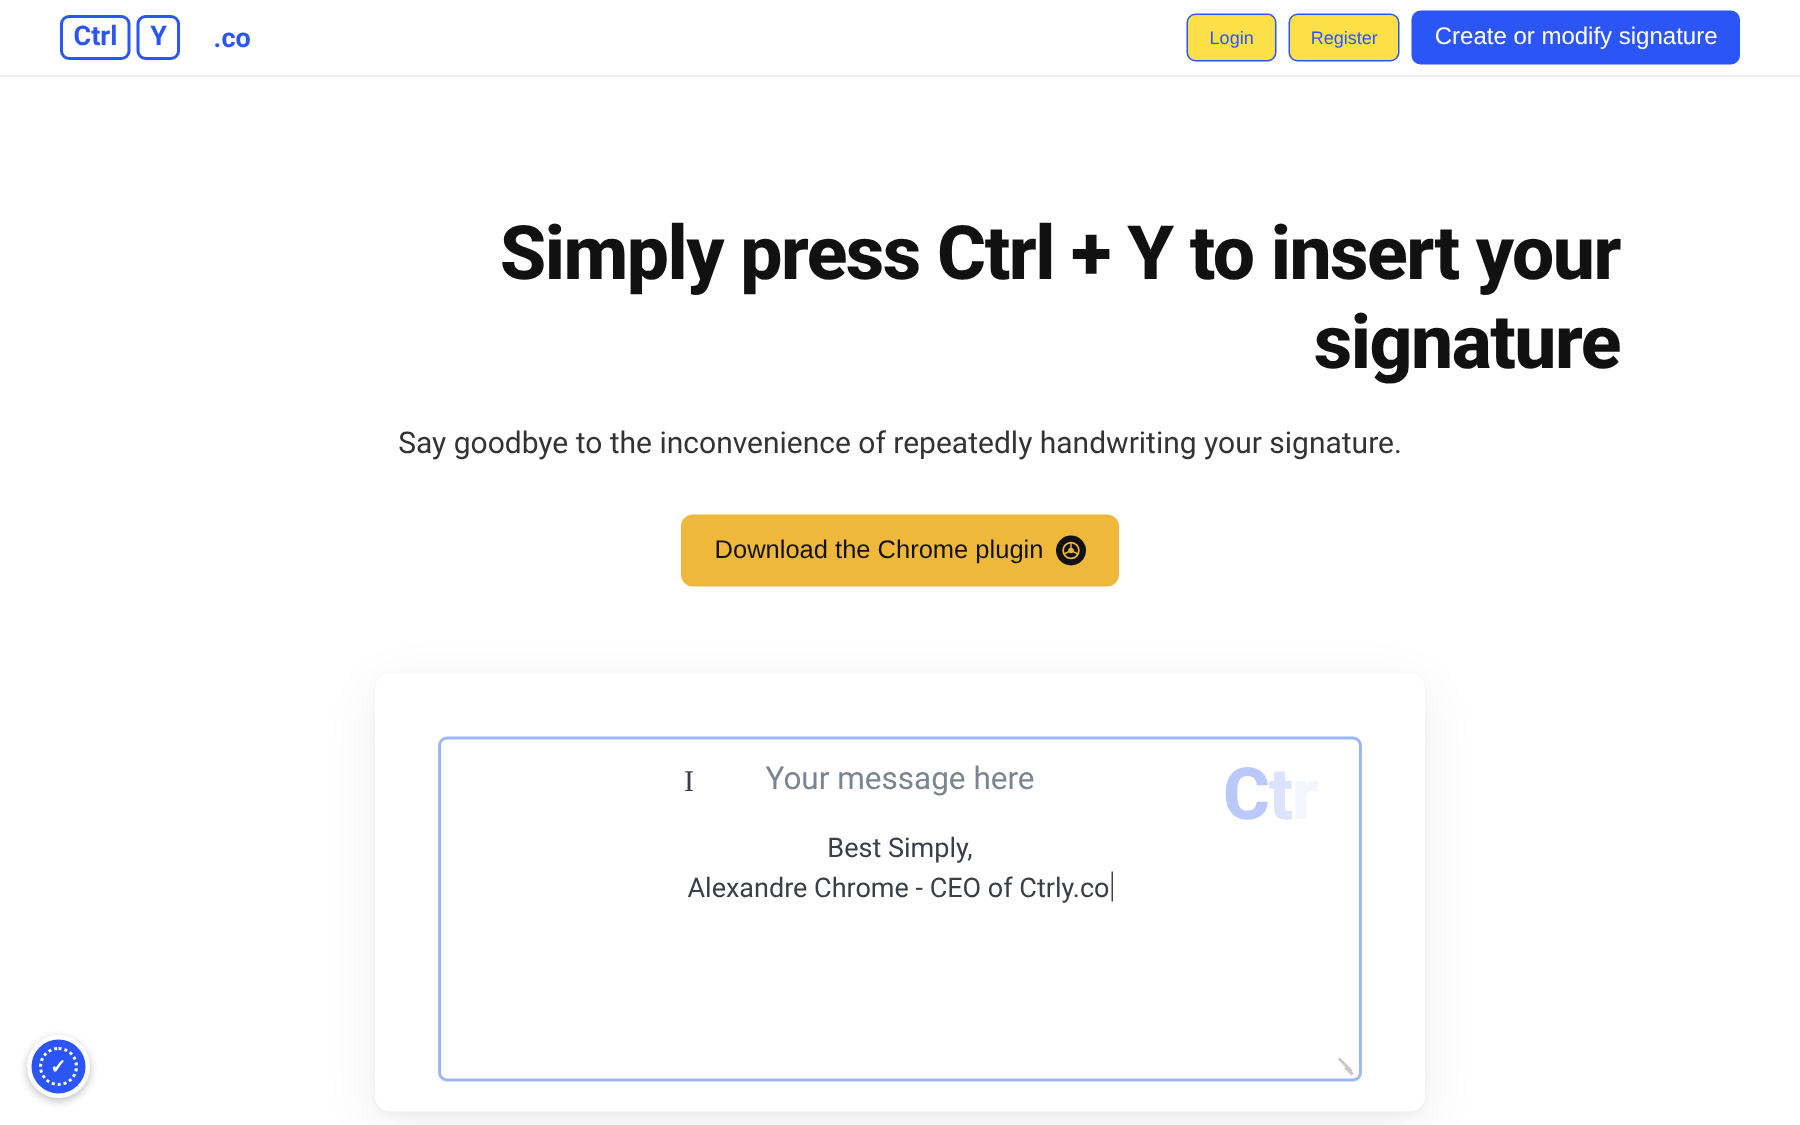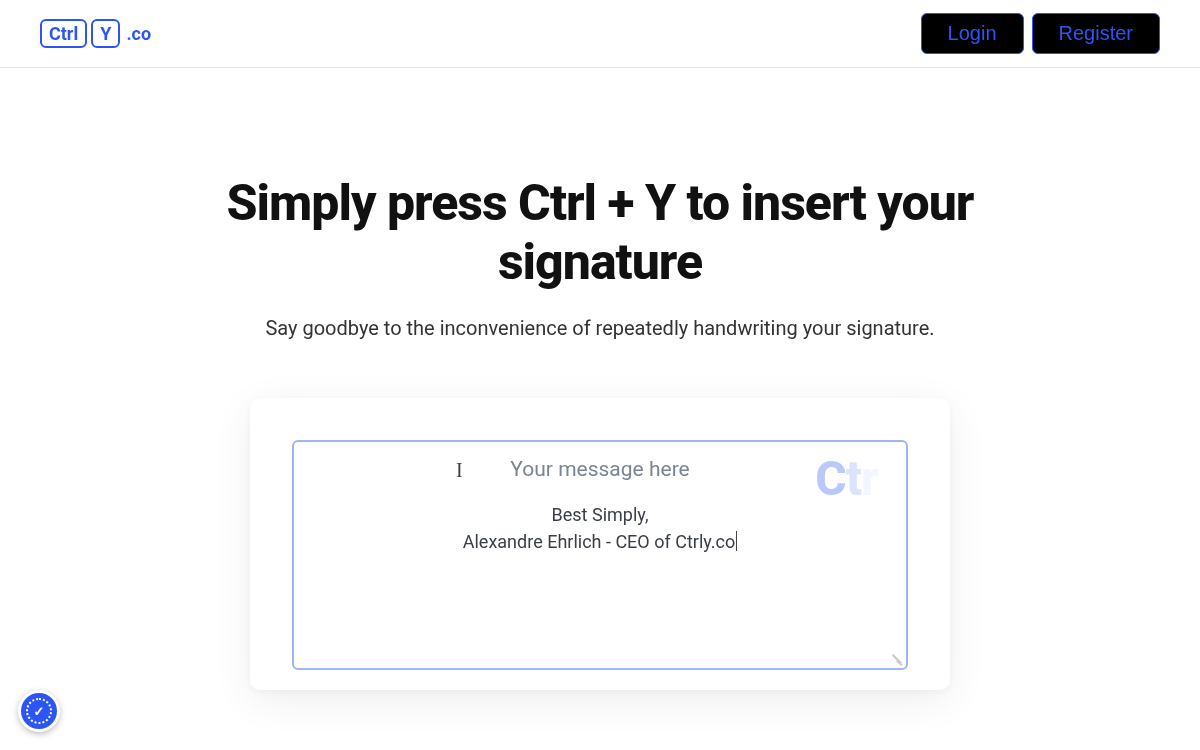--- a/index.html
+++ b/index.html
@@ -7,21 +7,21 @@
     font-family: -apple-system, BlinkMacSystemFont, "Segoe UI", Roboto, Helvetica, Arial, sans-serif;
     background: #fff;
     color: #111;
     width: 1200px;
     height: 750px;
     overflow: hidden;
     position: relative;
   }
   
   .nav {
-    height: 68px;
+    height: 51px;
     border-bottom: 1px solid #e5e7eb;
     display: flex;
     align-items: center;
     justify-content: space-between;
     padding: 0 40px;
   }
   .logo {
     display: flex;
     align-items: center;
     gap: 4px;
@@ -33,51 +33,52 @@
     font-weight: 700;
     font-size: 18px;
     padding: 2px 7px;
     line-height: 1.2;
     display: inline-block;
   }
   .logo-co {
     color: #2c55f5;
     font-weight: 700;
     font-size: 18px;
-    margin-left: 2px;
+    margin-left: 18px;
   }
   .nav-actions { display: flex; gap: 8px; align-items: center; }
   .btn-outline {
     border: 1.5px solid #2c55f5;
     color: #2c55f5;
-    background: #000000;
-    border-radius: 6px;
-    padding: 8px 26px;
-    font-size: 20px;
+    background: #fde047;
+    border-radius: 6px;
+    padding: 8px 14px;
+    font-size: 12px;
     cursor: pointer;
   }
   .btn-primary {
     border: 1.5px solid #2c55f5;
     background: #2c55f5;
     color: #fff;
     border-radius: 6px;
     padding: 8px 14px;
     font-size: 16px;
     cursor: pointer;
   }
   
   .hero { text-align: center; padding-top: 90px; }
   .title {
     font-size: 50px;
     font-weight: 800;
     letter-spacing: -1px;
     line-height: 1.18;
     max-width: 960px;
-    margin: 16px auto;
+    margin: 0 auto;
     color: #111;
+    text-align: right;
   }
   .sub {
     margin-top: 24px;
     font-size: 20px;
     color: #333;
   }
   .dl-btn {
     margin-top: 36px;
     display: inline-flex;
     align-items: center;
@@ -195,38 +196,49 @@
 
 <div class="nav">
   <div class="logo">
     <span class="key">Ctrl</span>
     <span class="key">Y</span>
     <span class="logo-co">.co</span>
   </div>
   <div class="nav-actions">
     <button class="btn-outline">Login</button>
     <button class="btn-outline">Register</button>
+    <button class="btn-primary">Create or modify signature</button>
   </div>
 </div>
 
 <div class="hero">
   <h1 class="title">Simply press Ctrl + Y to insert your signature</h1>
   <p class="sub">Say goodbye to the inconvenience of repeatedly handwriting your signature.</p>
+  <button class="dl-btn">
+    <span>Download the Chrome plugin</span>
+    <span class="chrome-icon">
+      <svg width="14" height="14" viewBox="0 0 24 24" fill="none">
+        <circle cx="12" cy="12" r="9" stroke="#f0b83b" stroke-width="2" fill="#111"></circle>
+        <circle cx="12" cy="12" r="3.2" fill="#f0b83b"></circle>
+        <path d="M12 3 L12 9 M20 16 L14 13 M4 16 L10 13" stroke="#f0b83b" stroke-width="1.6"></path>
+      </svg>
+    </span>
+  </button>
 
   
   <div class="card">
     <div class="editor">
       <div class="watermark">
         <span class="wm-a">C</span><span class="wm-b">t</span><span class="wm-c">r</span>
       </div>
       <span class="ibeam">I</span>
       <div class="placeholder editor-line">Your message here</div>
       <div class="editor-line mh2">Best Simply,</div>
       <div class="editor-line">
-        <span>Alexandre Ehrlich - CEO of Ctrly.co</span><span class="caret"></span>
+        <span>Alexandre Chrome - CEO of Ctrly.co</span><span class="caret"></span>
       </div>
       <div class="resize"></div>
     </div>
   </div>
 </div>
 
 <div class="a11y">
   <div class="a11y-inner">✓</div>
 </div>
 

